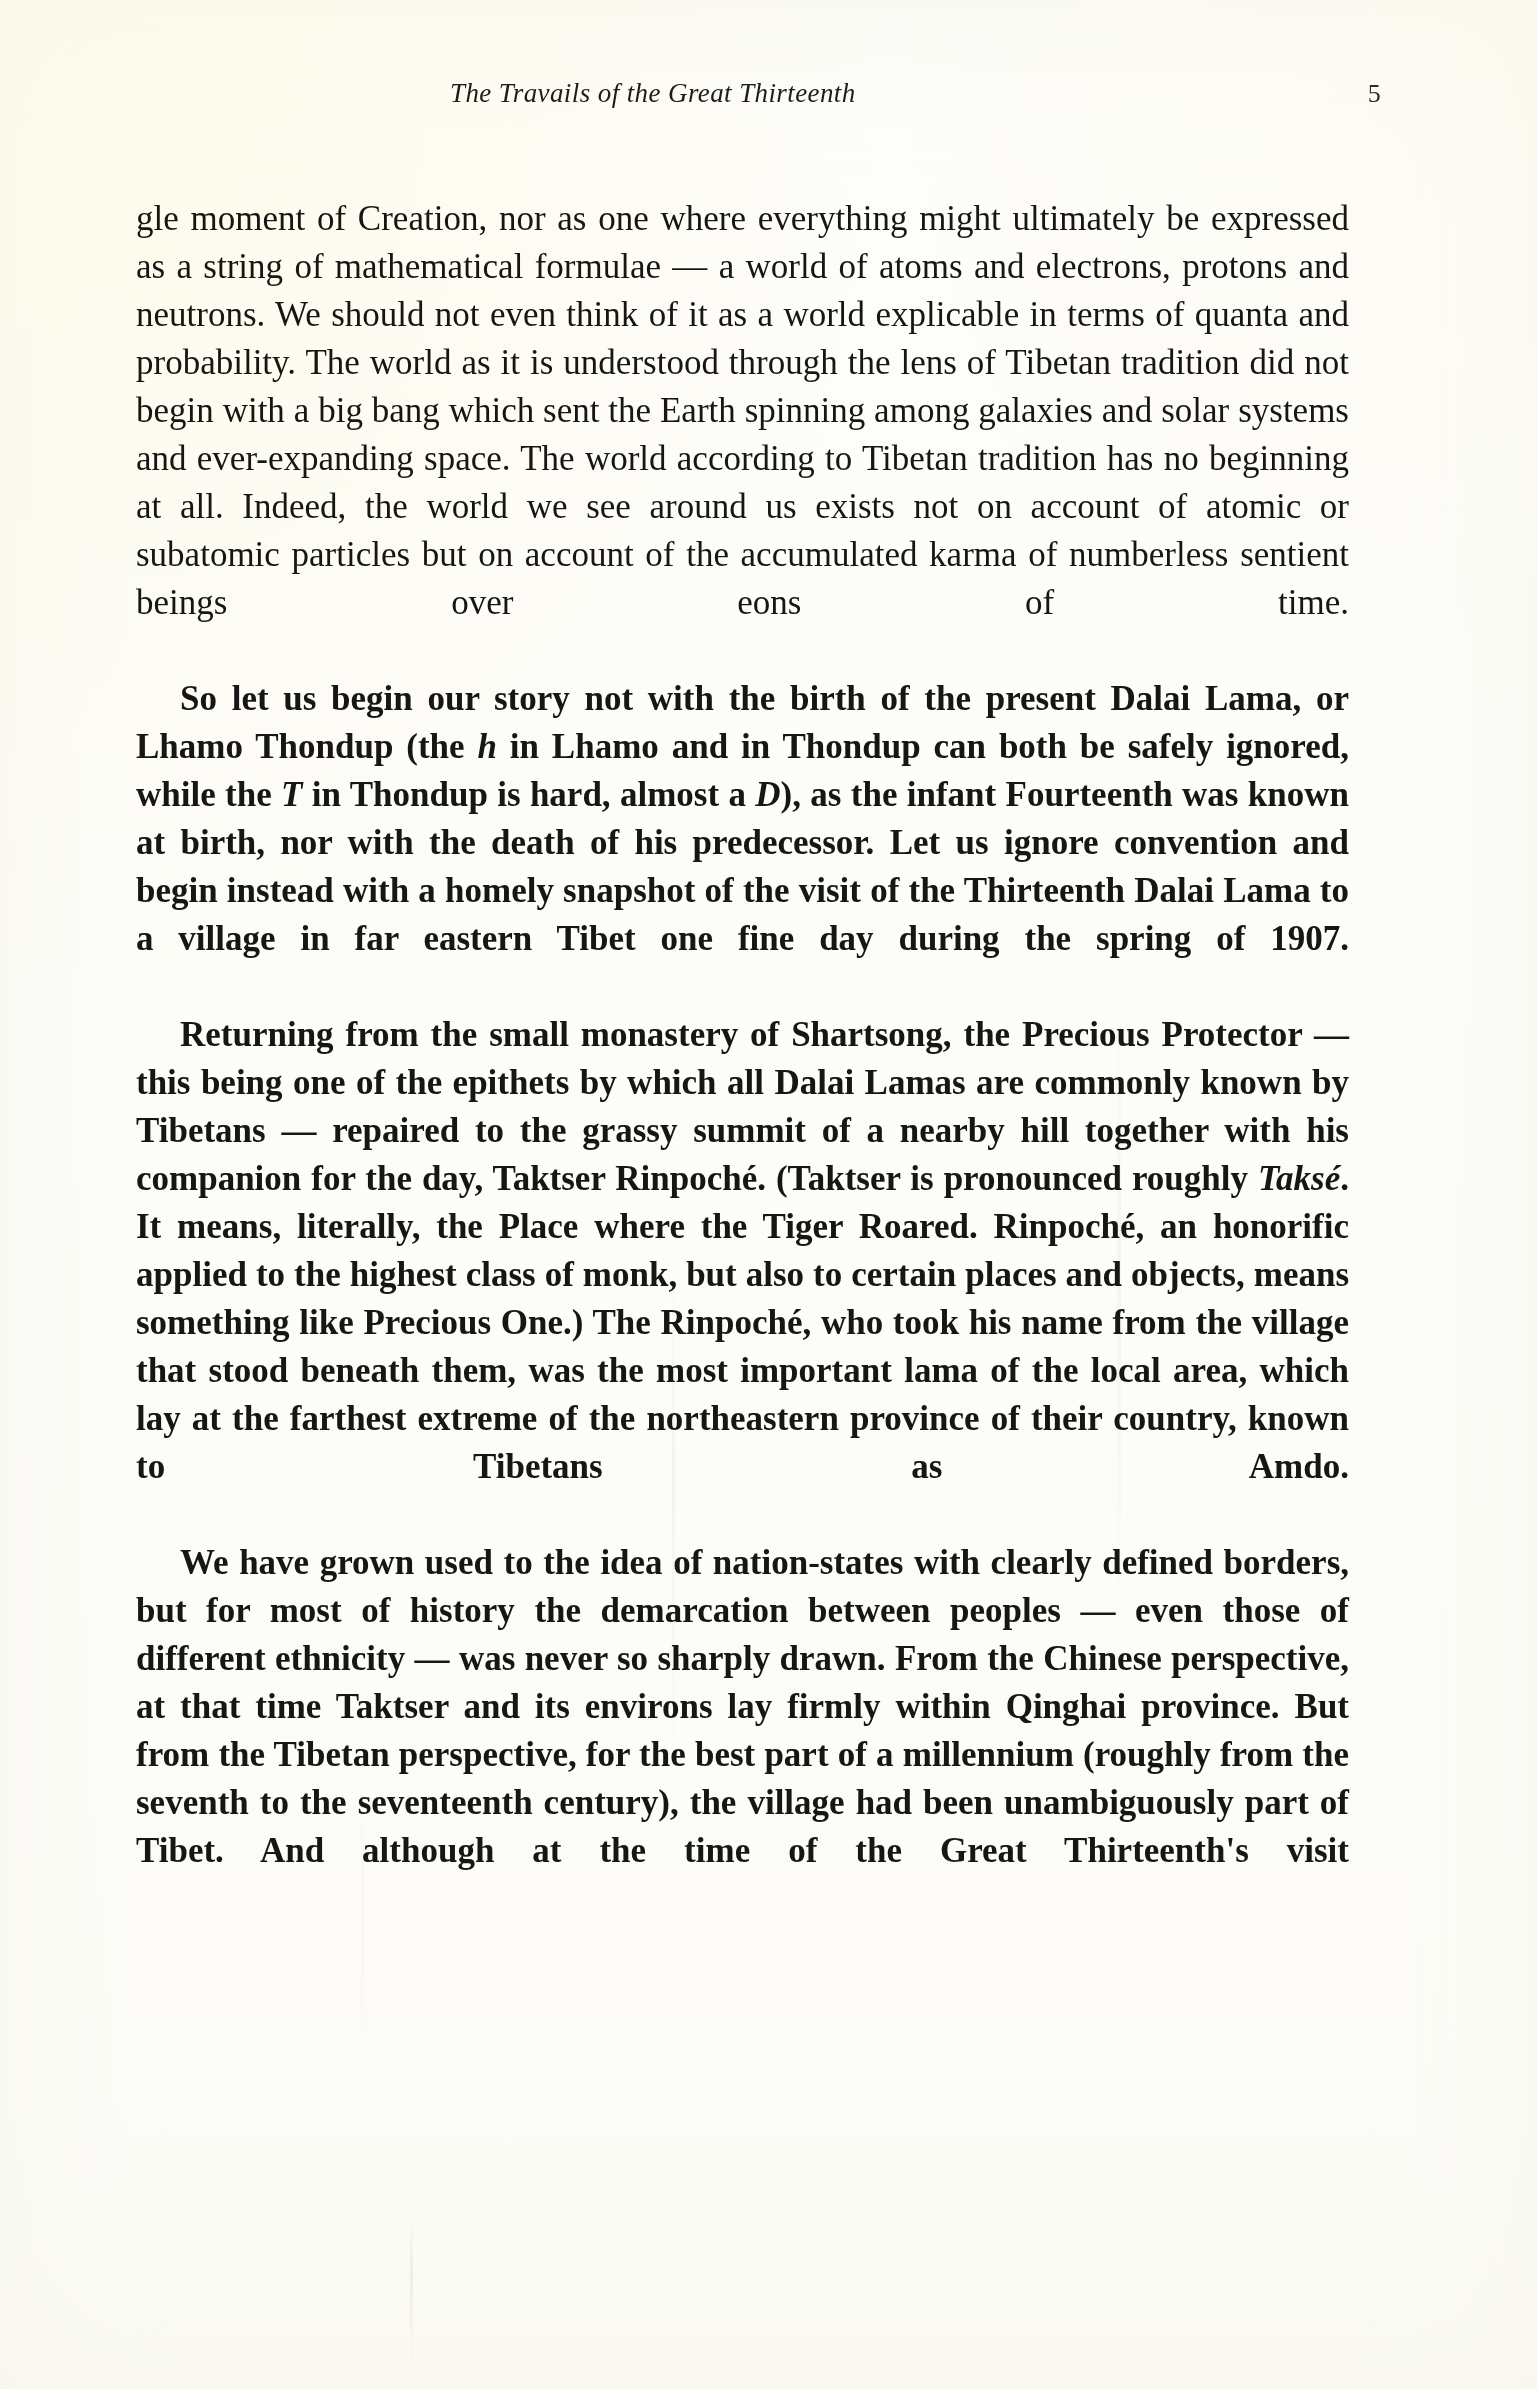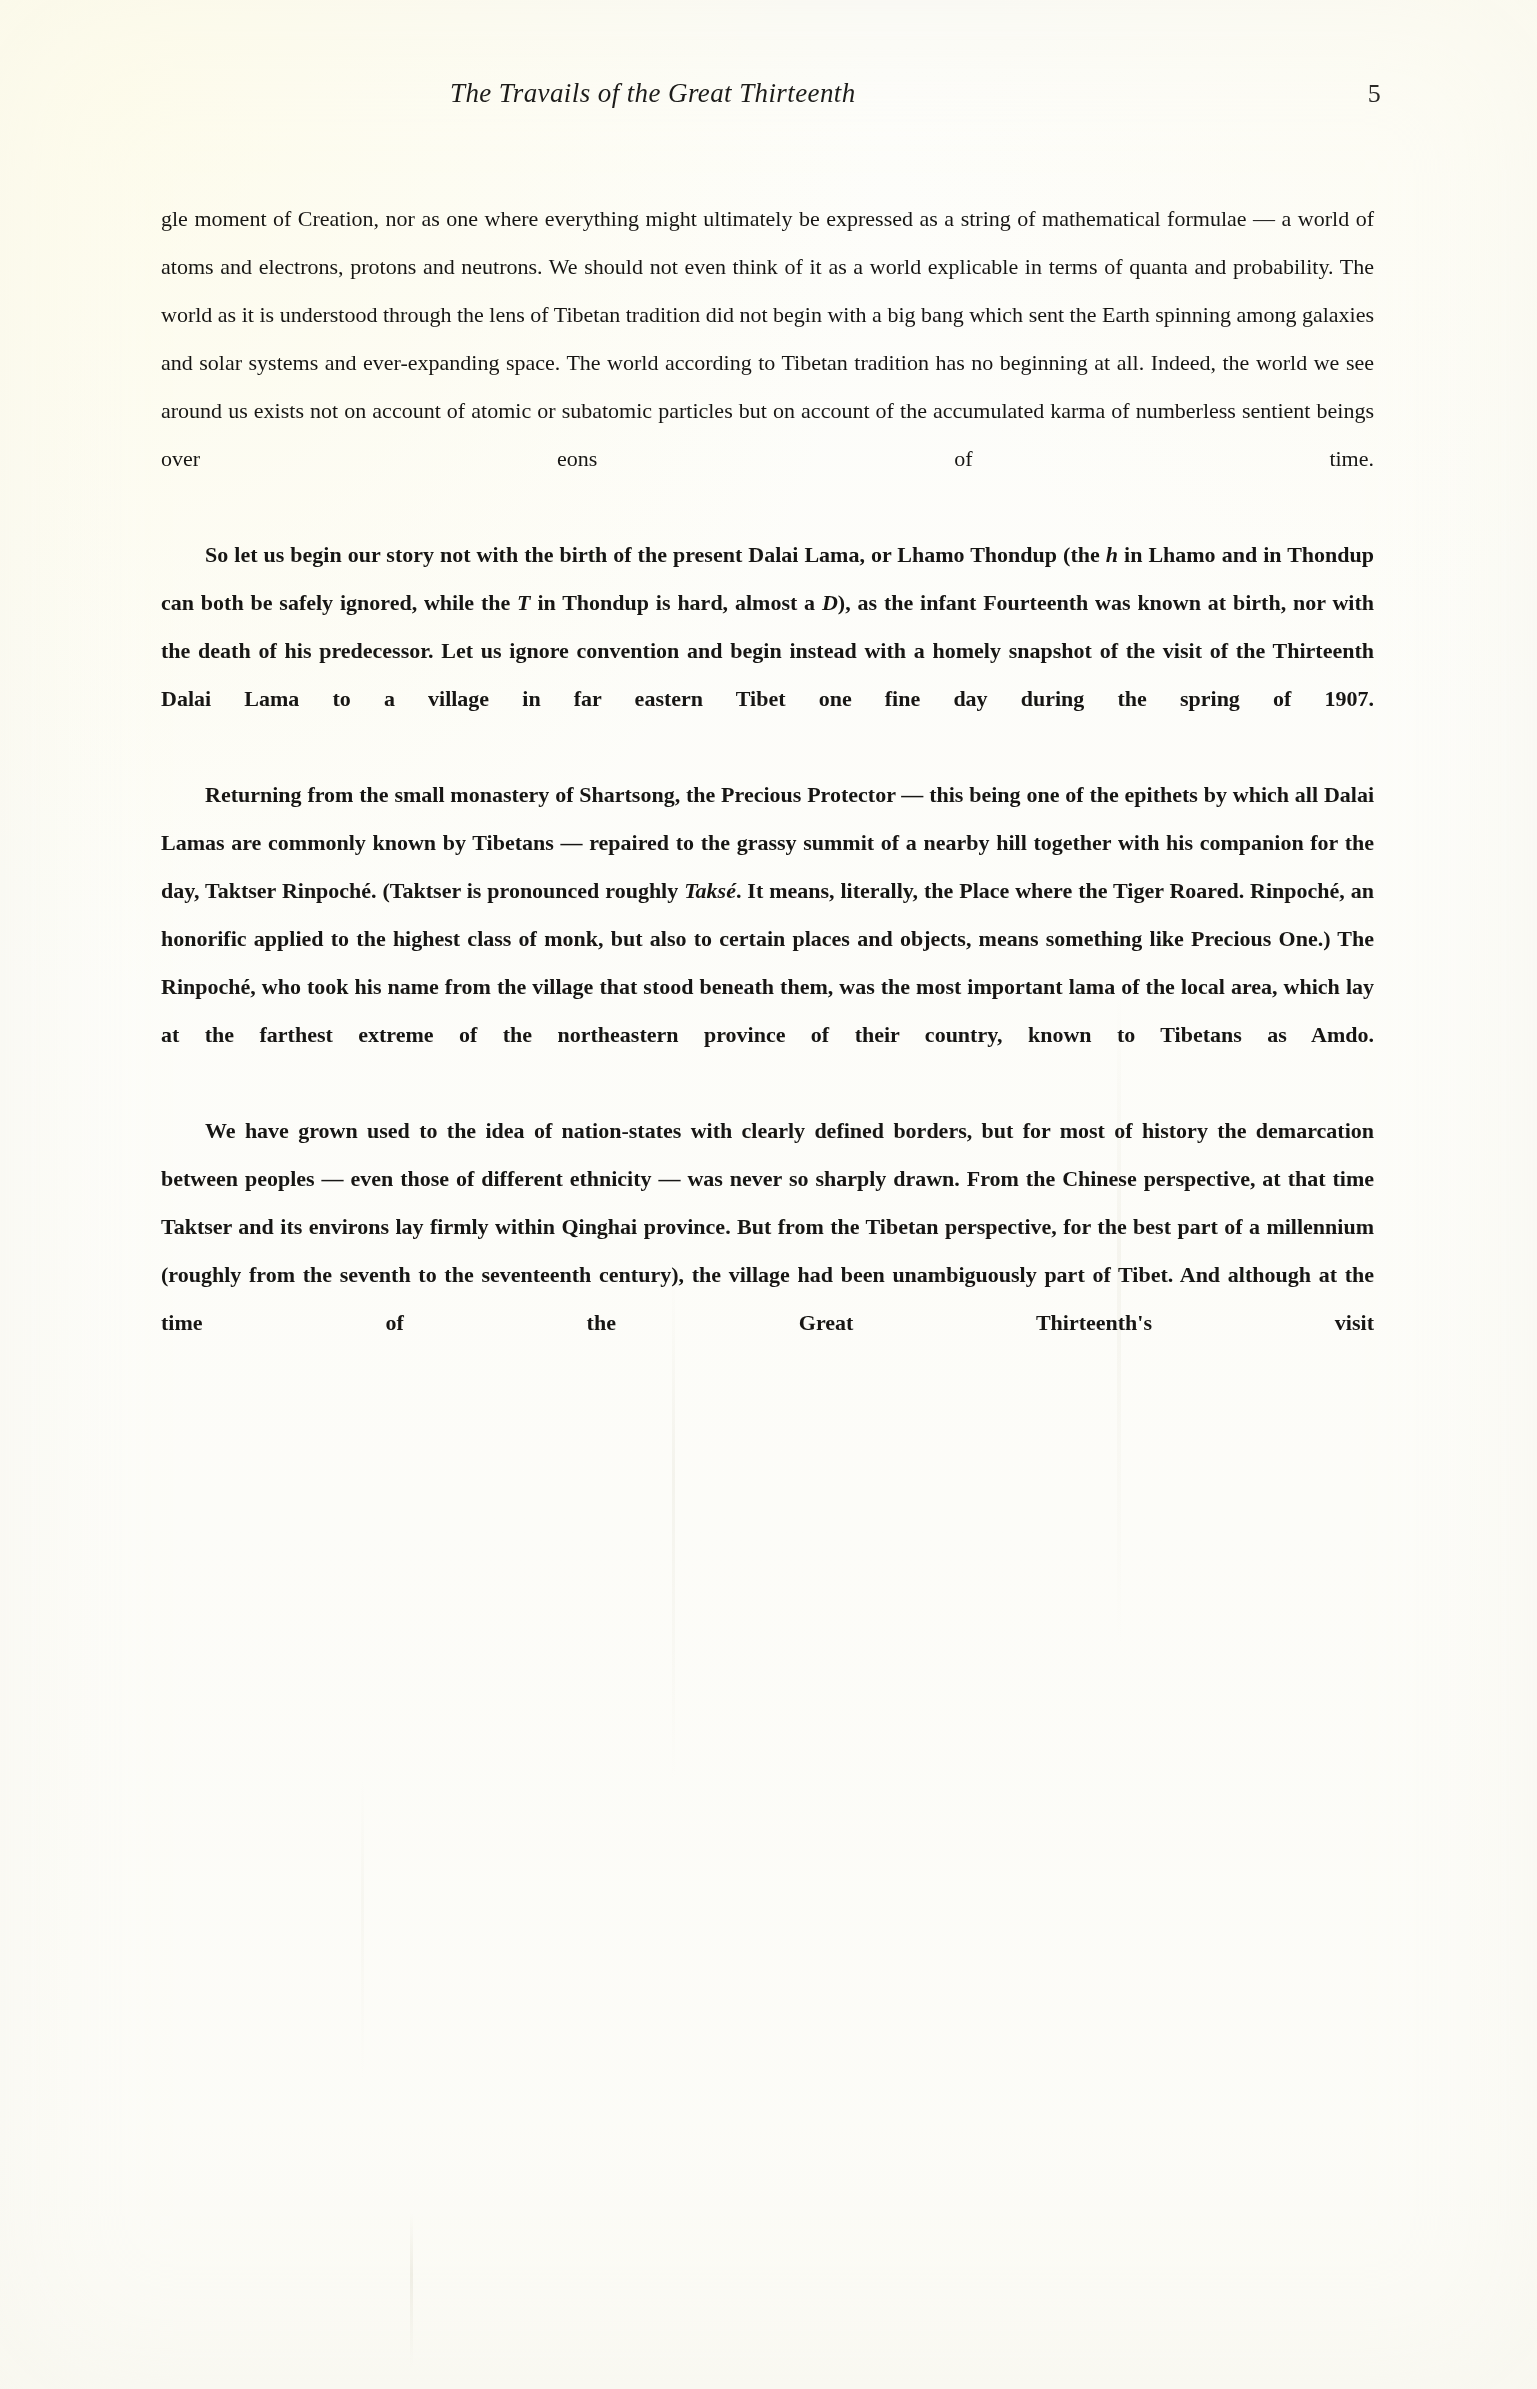--- a/index.html
+++ b/index.html
@@ -67,24 +67,24 @@
     font-family: "Liberation Serif", "DejaVu Serif", serif;
     font-size: 26px;
     color: #2b2a27;
     padding-right: 7.3px;
   }
 
   
   .textblock {
     position: absolute;
     top: 195px;
-    left: 161px;
+    left: 136px;
     width: 1213px;
     font-family: "Liberation Serif", "DejaVu Serif", serif;
-    font-size: 22px;
+    font-size: 35px;
     line-height: 48px;
     color: #171614;
     text-align: justify;
     text-justify: inter-word;
     -webkit-font-smoothing: antialiased;
   }
 
   .textblock p {
     margin: 0;
     text-indent: 0;

